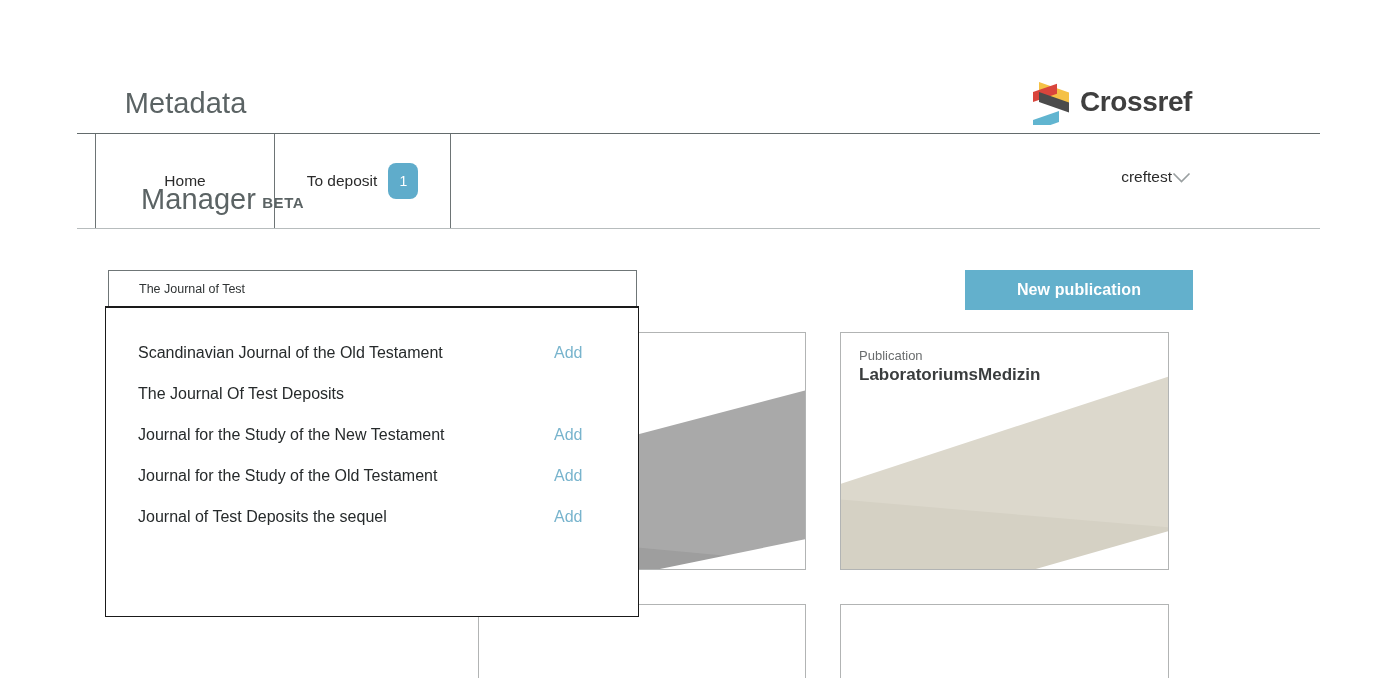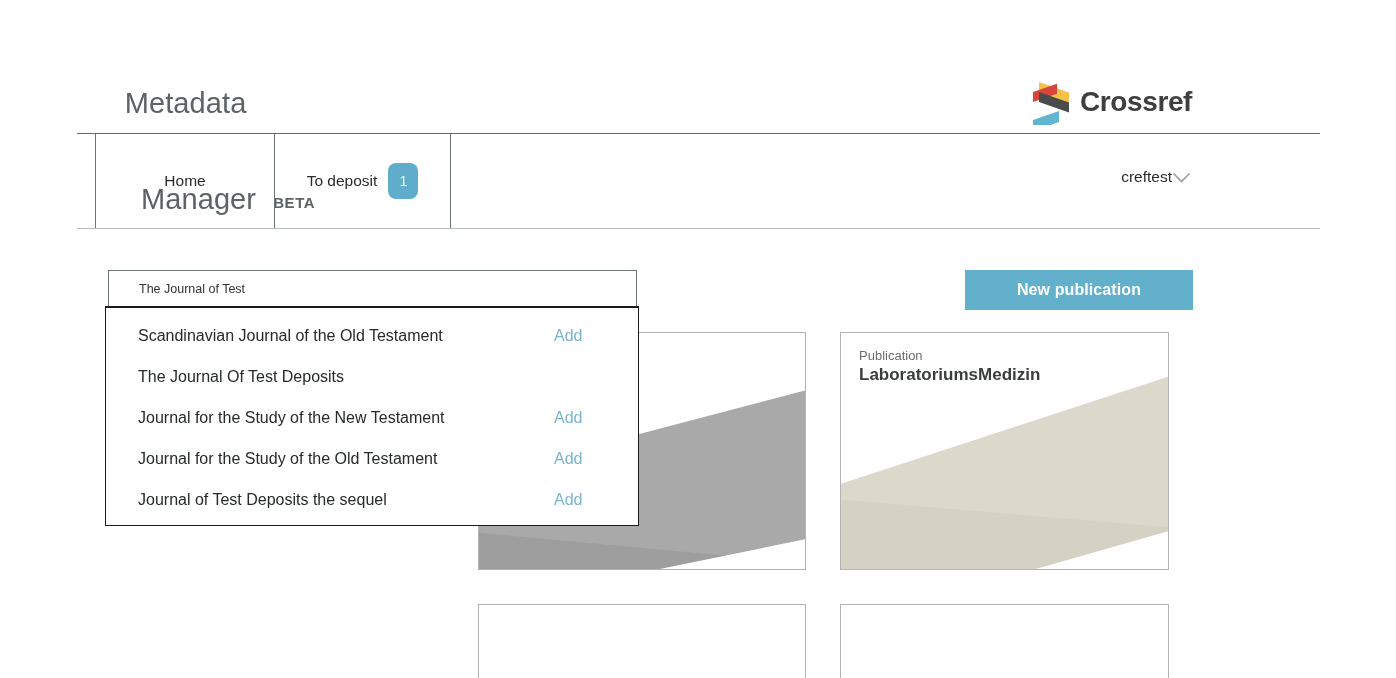--- a/index.html
+++ b/index.html
@@ -36,21 +36,21 @@
   }
   .brand-line2 {
     display: block;
   }
   .brand-beta {
     font-size: 15px;
     font-weight: 700;
     letter-spacing: 0.6px;
     color: #5b6364;
     vertical-align: 1px;
-    margin-left: 17px;
+    margin-left: 6px;
   }
 
   .crossref-logo {
     position: absolute;
     right: 204px;
     top: 79px;
     display: flex;
     align-items: center;
     gap: 9px;
   }
@@ -244,26 +244,26 @@
     color: #2f3334;
     padding: 0 0 0 30px;
     outline: none;
     caret-color: #000;
   }
   .suggest-list {
     position: absolute;
     left: 0;
     top: 36px;
     width: 534px;
-    height: 220px;
+    height: 311px;
     box-sizing: border-box;
     border: 1px solid #1a1a1a;
     border-top: 2px solid #1a1a1a;
     background: #ffffff;
-    padding-top: 7px;
+    padding-top: 24px;
   }
   .suggest-item {
     height: 41px;
     display: flex;
     align-items: center;
     padding: 0 0 0 32px;
     cursor: pointer;
   }
   .suggest-label {
     font-size: 16px;

